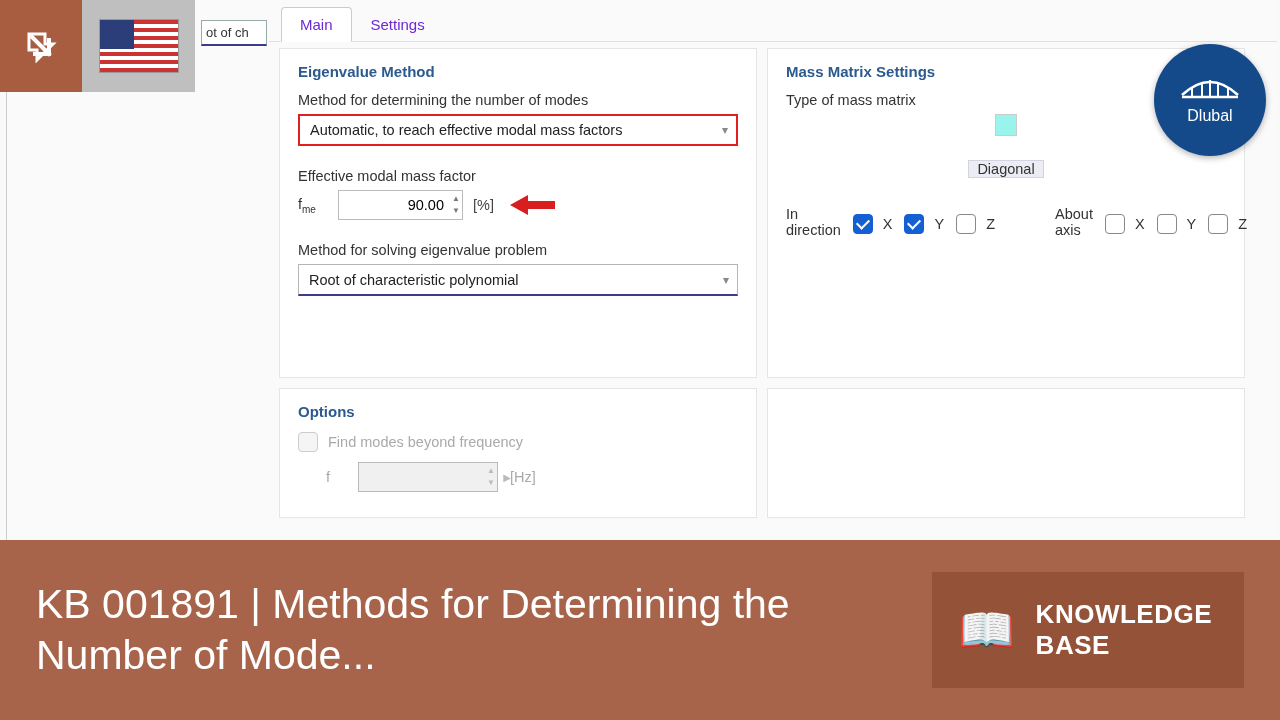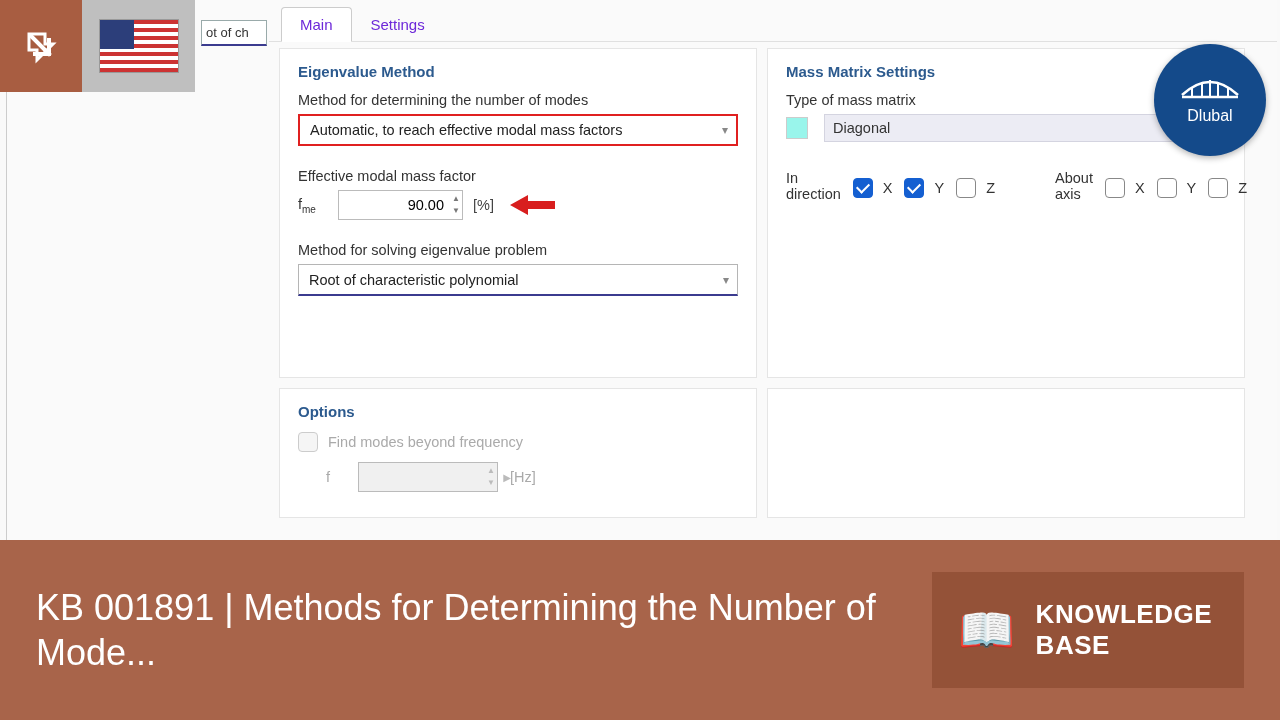--- a/index.html
+++ b/index.html
@@ -23,21 +23,21 @@
   .dropdown.blue-under { border-bottom: 2px solid #3b3b8f; }
   .dropdown .chev { position: absolute; right: 8px; top: 50%; transform: translateY(-50%); color: #888; font-size: 12px; }
   .spinner-row { display: flex; align-items: center; gap: 10px; margin-top: 6px; }
   .fme-label { font-size: 14.5px; color: #333; width: 30px; }
   .fme-label sub { font-size: 10px; }
   .spinner { width: 125px; height: 30px; border: 1px solid #bbb; background: #fff; display: flex; align-items: center; justify-content: flex-end; padding-right: 18px; font-size: 14.5px; position: relative; }
   .spinner .spin-btns { position: absolute; right: 2px; top: 2px; display: flex; flex-direction: column; font-size: 8px; color: #777; line-height: 12px; }
   .unit { font-size: 14.5px; color: #444; }
   .red-arrow { width: 45px; height: 24px; position: relative; margin-left: 6px; }
   .red-arrow svg { width: 45px; height: 24px; }
-  .type-row { display: flex; align-items: center; gap: 16px; margin-top: 4px; margin-bottom: 20px; }
+  .type-row { display: flex; align-items: center; gap: 24px; margin-top: 4px; margin-bottom: 20px; flex-direction: column; }
   .type-swatch { width: 22px; height: 22px; background: #99f5eb; border: 1px solid #ccc; }
   .type-field { flex: 1; height: 28px; background: #ececf4; border: 1px solid #d4d4e0; padding: 0 8px; display: flex; align-items: center; font-size: 14.5px; color: #333; }
   .check-cols { display: flex; gap: 60px; }
   .check-col { display: flex; gap: 12px; margin-top: 8px; }
   .check-col .col-hdr { font-size: 14.5px; color: #333; margin-bottom: 4px; }
   .chk-row { display: flex; align-items: center; gap: 10px; }
   .chk { width: 20px; height: 20px; border: 1.5px solid #888; border-radius: 4px; display: flex; align-items: center; justify-content: center; }
   .chk.checked { background: #145fd1; border-color: #145fd1; }
   .chk.checked::after { content: ""; width: 10px; height: 6px; border-left: 2.5px solid #fff; border-bottom: 2.5px solid #fff; transform: rotate(-45deg) translate(1px,-1px); }
   .chk-label { font-size: 14.5px; color: #333; }
@@ -54,21 +54,21 @@
   .top-left-overlay { position: absolute; left: 0; top: 0; width: 195px; height: 100px; display: flex; }
   .tl-box { width: 82px; height: 92px; display: flex; align-items: center; justify-content: center; }
   .tl-box.orange { background: #a85d41; }
   .tl-box.gray { background: #bfbfbf; width: 113px; }
   .flag { width: 80px; height: 54px; background: linear-gradient(to bottom, #cc3333 0 7.7%, #fff 7.7% 15.4%, #cc3333 15.4% 23.1%, #fff 23.1% 30.8%, #cc3333 30.8% 38.5%, #fff 38.5% 46.2%, #cc3333 46.2% 53.9%, #fff 53.9% 61.6%, #cc3333 61.6% 69.3%, #fff 69.3% 77%, #cc3333 77% 84.7%, #fff 84.7% 92.4%, #cc3333 92.4% 100%); position: relative; border: 1px solid #999; }
   .flag::before { content: ""; position: absolute; left: 0; top: 0; width: 34px; height: 29px; background: #2c3e7a; }
   .dl-arrow-svg { width: 40px; height: 40px; }
   .dlubal-badge { position: absolute; right: 14px; top: 44px; width: 112px; height: 112px; border-radius: 50%; background: #144a8a; display: flex; flex-direction: column; align-items: center; justify-content: center; color: #fff; font-weight: 400; font-size: 16px; box-shadow: 0 2px 6px rgba(0,0,0,0.3); }
   .dlubal-badge .bridge { width: 60px; height: 28px; margin-bottom: 4px; }
   .bottom-bar { position: absolute; left: 0; top: 540px; width: 1280px; height: 180px; background: #a8644a; display: flex; align-items: center; padding: 0 36px; gap: 24px; }
-  .bottom-title { color: #fff; font-size: 36px; font-weight: 500; line-height: 1.25; flex: 1; }
+  .bottom-title { color: #fff; font-size: 41px; font-weight: 500; line-height: 1.25; flex: 1; }
   .kb-box { display: flex; align-items: center; gap: 20px; background: #945238; padding: 22px 32px 22px 26px; height: 116px; }
   .book-emoji { font-size: 46px; }
   .kb-text { color: #fff; font-size: 26px; font-weight: 700; line-height: 1.2; letter-spacing: 0.5px; }
 </style>
 </head>
 <body>
 
 <div class="window">
   <div class="left-pane">
     <div class="left-dropdown-trace">

